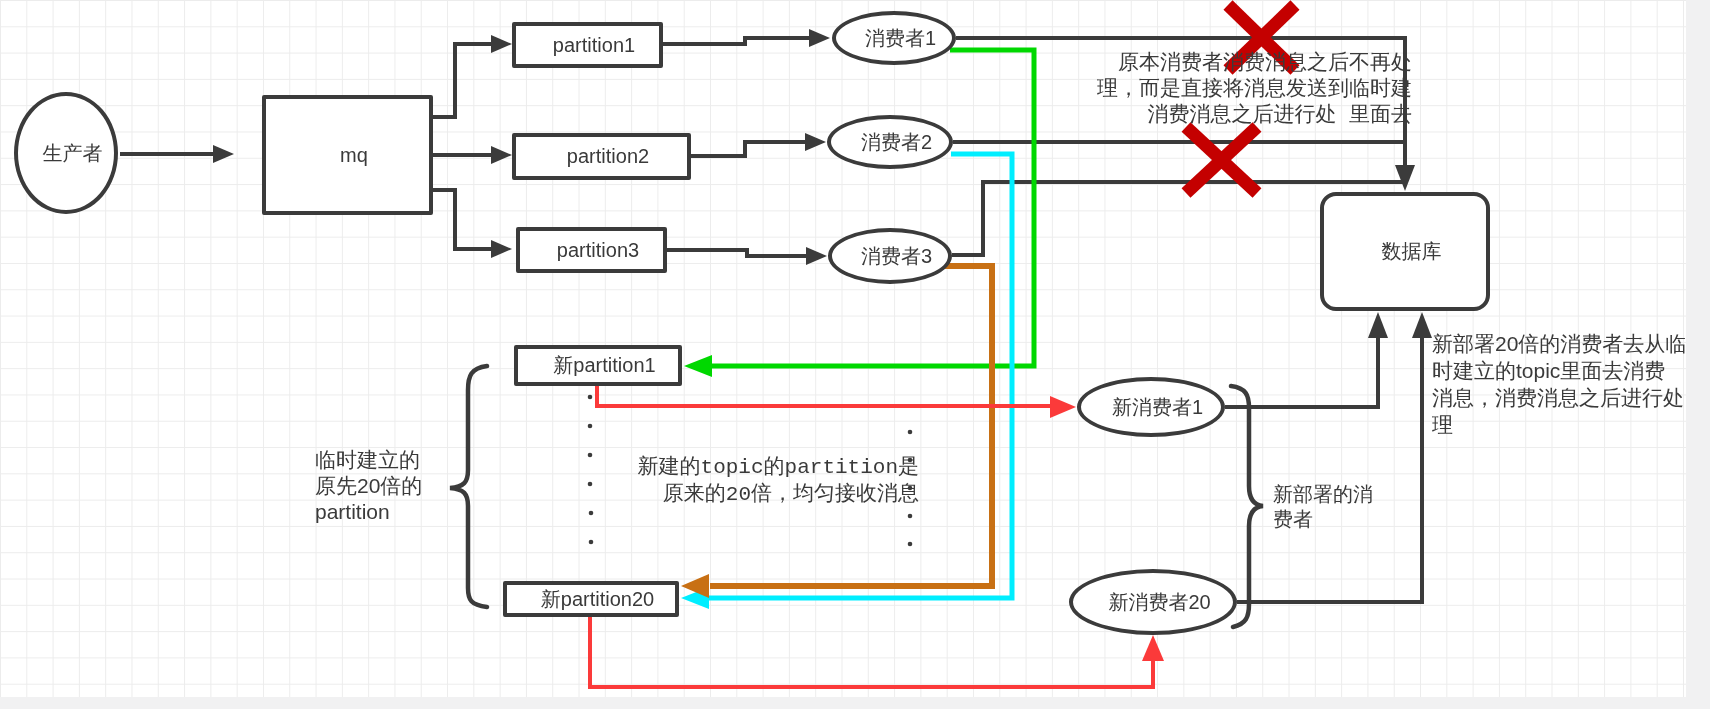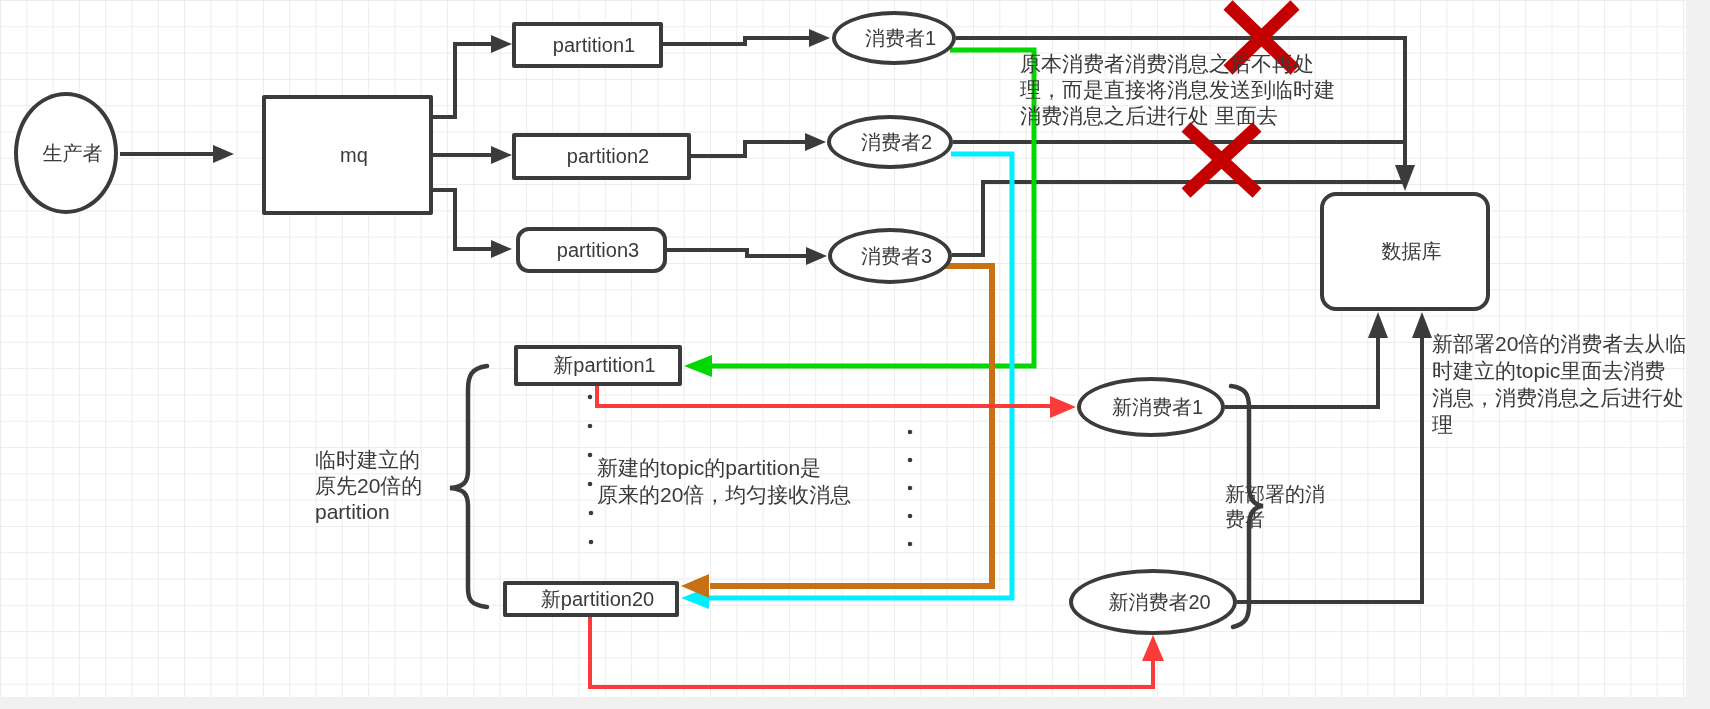--- a/index.html
+++ b/index.html
@@ -34,21 +34,21 @@
     position:absolute;z-index:2;
     display:flex;align-items:center;justify-content:center;
     background:#ffffff;border:4px solid var(--black);
     box-sizing:border-box;
     font-size:20px;white-space:nowrap;padding-left:13px;
   }
   .rect{border-radius:2px;}
   .ellipse{border-radius:50%;}
 
   .note{position:absolute;z-index:2;font-size:21px;line-height:26px;}
-  .note.center{text-align:left;}
+  .note.center{text-align:right;font-family:Liberation Mono, monospace;}
   .margin-band{position:absolute;z-index:3;background:var(--margin);}
 </style>
 </head>
 <body>
 
 <div id="canvas">
 
   <svg id="wires" width="1710" height="709" viewBox="0 0 1710 709">
 
     <g>
@@ -158,21 +158,21 @@
   <div class="node rect" style="left:234px;top:95px;width:171px;height:120px;margin-left:28px;">
     <span>mq</span>
   </div>
 
   <div class="node rect" style="left:512px;top:22px;width:151px;height:46px;">
     <span>partition1</span>
   </div>
   <div class="node rect" style="left:512px;top:133px;width:179px;height:47px;">
     <span>partition2</span>
   </div>
-  <div class="node rect" style="left:516px;top:227px;width:151px;height:46px;border-radius:13px;">
+  <div class="node rect" style="left:516px;top:227px;width:151px;height:46px;">
     <span>partition3</span>
   </div>
 
   <div class="node ellipse" style="left:832px;top:11px;width:124px;height:54px;text-align:right;">
     <span>消费者1</span>
   </div>
   <div class="node ellipse" style="left:827px;top:115px;width:126px;height:54px;align-items:center;">
     <span>消费者2</span>
   </div>
   <div class="node ellipse" style="left:828px;top:228px;width:124px;height:56px;">
@@ -207,21 +207,21 @@
     <div>新建的topic的partition是</div>
     <div>原来的20倍，均匀接收消息</div>
   </div>
 
   <div class="note" style="left:315px;top:447px;width:135px;">
     <div>临时建立的</div>
     <div>原先20倍的</div>
     <div>partition</div>
   </div>
 
-  <div class="note" style="left:1225px;top:482px;width:120px;line-height:25px;font-size:20px;">
+  <div class="note" style="left:1273px;top:482px;width:120px;line-height:25px;font-size:20px;">
     <div>新部署的消</div>
     <div>费者</div>
   </div>
 
   <div class="note" style="left:1432px;top:330px;width:280px;line-height:27px;">
     <div>新部署20倍的消费者去从临</div>
     <div>时建立的topic里面去消费</div>
     <div>消息，消费消息之后进行处</div>
     <div>理</div>
   </div>

